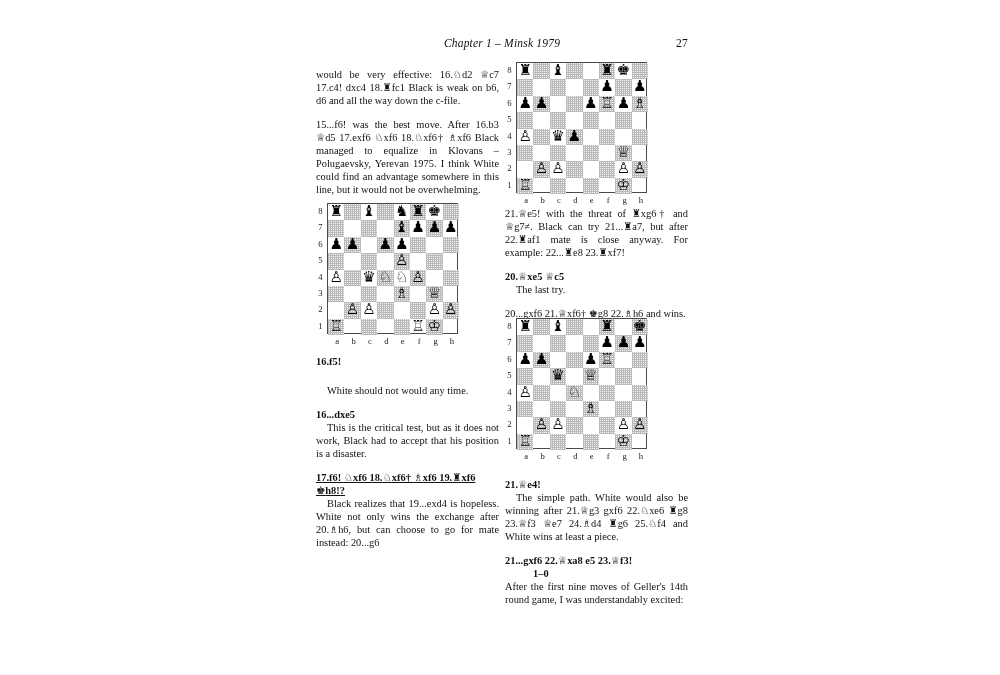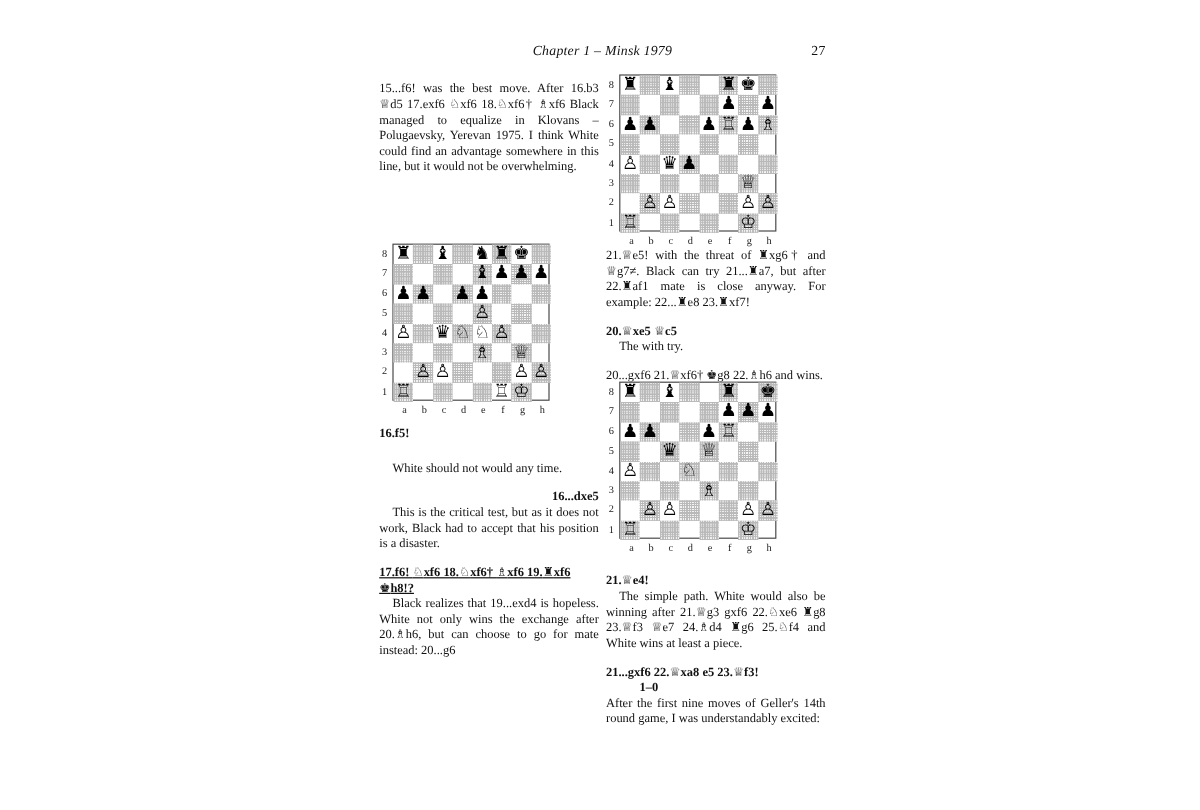--- a/index.html
+++ b/index.html
@@ -156,37 +156,38 @@
 
 <div id="page">
 
   <div class="running-head">
     <span class="rh-title">Chapter 1 – Minsk 1979</span>
     <span class="rh-folio">27</span>
   </div>
 
   <div class="col col-left">
     <div id="left-top">
+        <div class="para">would be very effective: 16.<span class="pc">♘</span>d2 <span class="pc">♕</span>c7 17.c4! dxc4 18.<span class="pc">♜</span>fc1 Black is weak on b6, d6 and all the way down the c-file.</div>
         <div class="para">15...f6! was the best move. After 16.b3 <span class="pc">♕</span>d5 17.exf6 <span class="pc">♘</span>xf6 18.<span class="pc">♘</span>xf6† <span class="pc">♗</span>xf6 Black managed to equalize in Klovans – Polugaevsky, Yerevan 1975. I think White could find an advantage somewhere in this line, but it would not be overwhelming.</div>
       </div>
   </div>
 
   <div class="col col-left" id="left-bottom-host" style="top:355px;">
       <div class="movehead" style="margin-bottom: 16px;">16.f5!</div>
       <div class="para indent" style="margin-bottom: 10.5px;">White should not would any time.</div>
-      <div class="movehead" style="margin-bottom: 0px; text-align: right;">16...dxe5</div>
+      <div class="movehead" style="margin-bottom: 0px;">16...dxe5</div>
       <div class="para indent">This is the critical test, but as it does not work, Black had to accept that his position is a disaster.</div>
       <div class="movehead" style="margin-bottom: 0px; text-decoration: underline;">17.f6! <span class="pc">♘</span>xf6 18.<span class="pc">♘</span>xf6† <span class="pc">♗</span>xf6 19.<span class="pc">♜</span>xf6 <span class="pc">♚</span>h8!?</div>
       <div class="para indent">Black realizes that 19...exd4 is hopeless. White not only wins the exchange after 20.<span class="pc">♗</span>h6, but can choose to go for mate instead: 20...g6</div>
     </div>
 
   <div class="col col-right" id="right-top-host" style="top:207px;">
       <div class="para" style="margin-bottom: 10.5px;">21.<span class="pc">♕</span>e5! with the threat of <span class="pc">♜</span>xg6† and <span class="pc">♕</span>g7≠. Black can try 21...<span class="pc">♜</span>a7, but after 22.<span class="pc">♜</span>af1 mate is close anyway. For example: 22...<span class="pc">♜</span>e8 23.<span class="pc">♜</span>xf7!</div>
       <div class="movehead" style="margin-bottom: 0px;">20.<span class="pc">♕</span>xe5 <span class="pc">♕</span>c5</div>
-      <div class="para indent">The with try.</div>
+      <div class="para indent">The last try.</div>
       <div class="para">20...gxf6 21.<span class="pc">♕</span>xf6† <span class="pc">♚</span>g8 22.<span class="pc">♗</span>h6 and wins.</div>
     </div>
 
   <div class="col col-right" id="right-bottom-host" style="top:478px;">
       <div class="movehead" style="margin-bottom: 0px;">21.<span class="pc">♕</span>e4!</div>
       <div class="para indent" style="margin-bottom: 10.5px;">The simple path. White would also be winning after 21.<span class="pc">♕</span>g3 gxf6 22.<span class="pc">♘</span>xe6 <span class="pc">♜</span>g8 23.<span class="pc">♕</span>f3 <span class="pc">♕</span>e7 24.<span class="pc">♗</span>d4 <span class="pc">♜</span>g6 25.<span class="pc">♘</span>f4 and White wins at least a piece.</div>
       <div class="movehead">21...gxf6 22.<span class="pc">♕</span>xa8 e5 23.<span class="pc">♕</span>f3!</div>
       <div class="movehead" style="margin-bottom: 0px; margin-left: 28px;">1–0</div>
       <div class="para">After the first nine moves of Geller's 14th round game, I was understandably excited:</div>
     </div>

